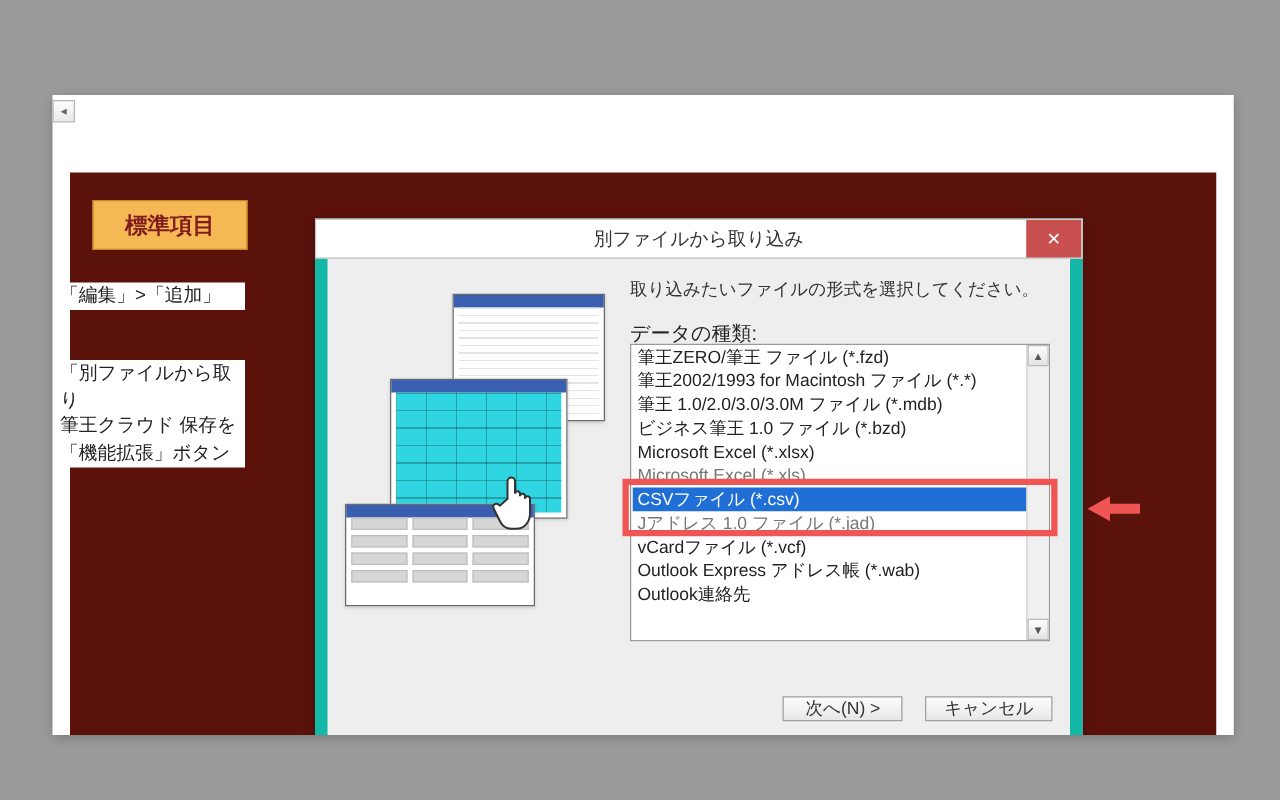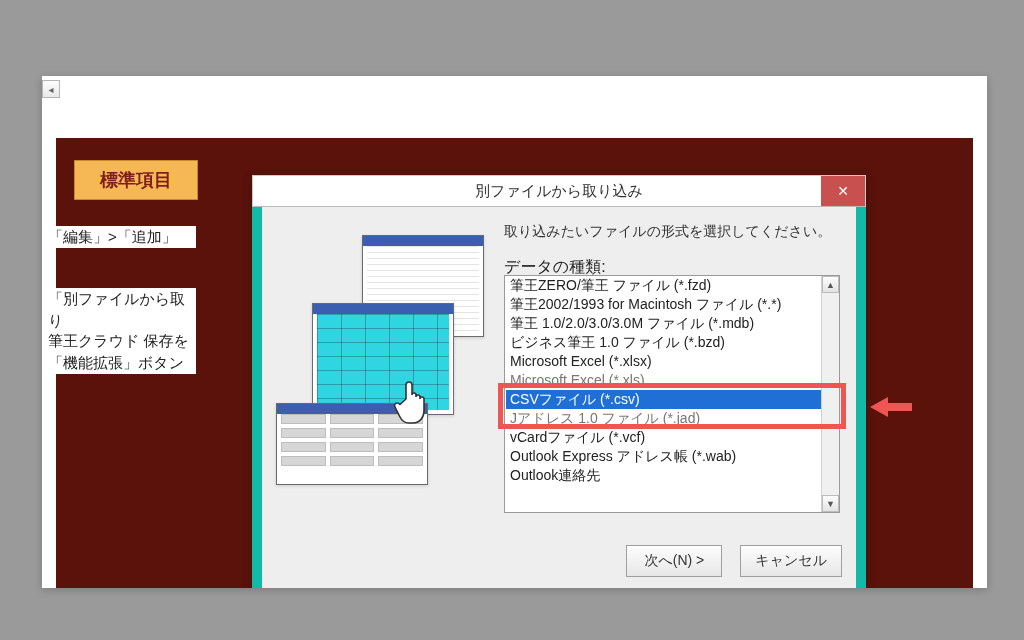--- a/index.html
+++ b/index.html
@@ -212,21 +212,21 @@
 
   .btnbar {
     position: absolute;
     right: 14px;
     bottom: 12px;
     display: flex;
     gap: 18px;
   }
   .btn {
     min-width: 96px;
-    height: 32px;
+    height: 20px;
     padding: 0 14px;
     background: linear-gradient(#fdfdfd,#e7e7e7);
     border: 1px solid #9f9f9f;
     font-size: 14px;
     color: #333;
     display: inline-flex;
     align-items: center;
     justify-content: center;
     box-sizing: border-box;
   }

